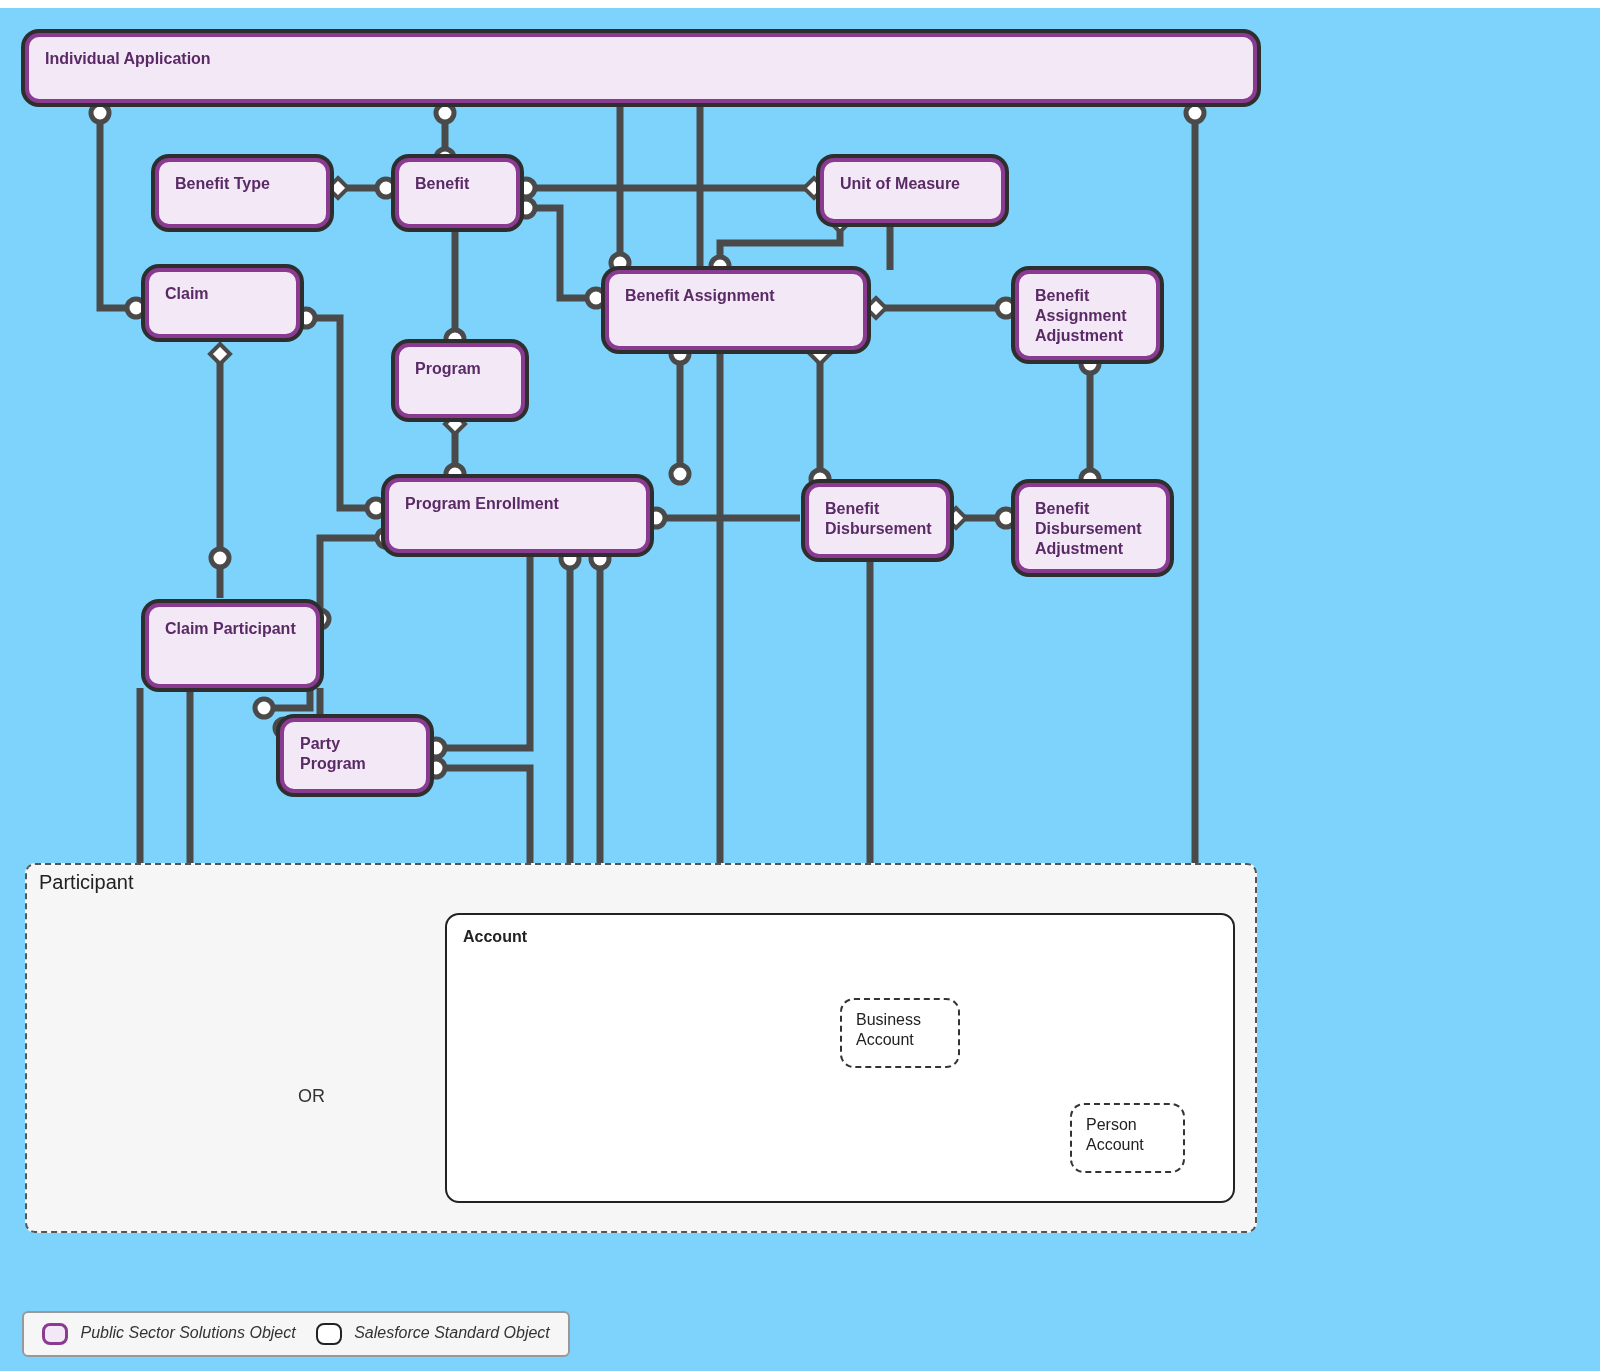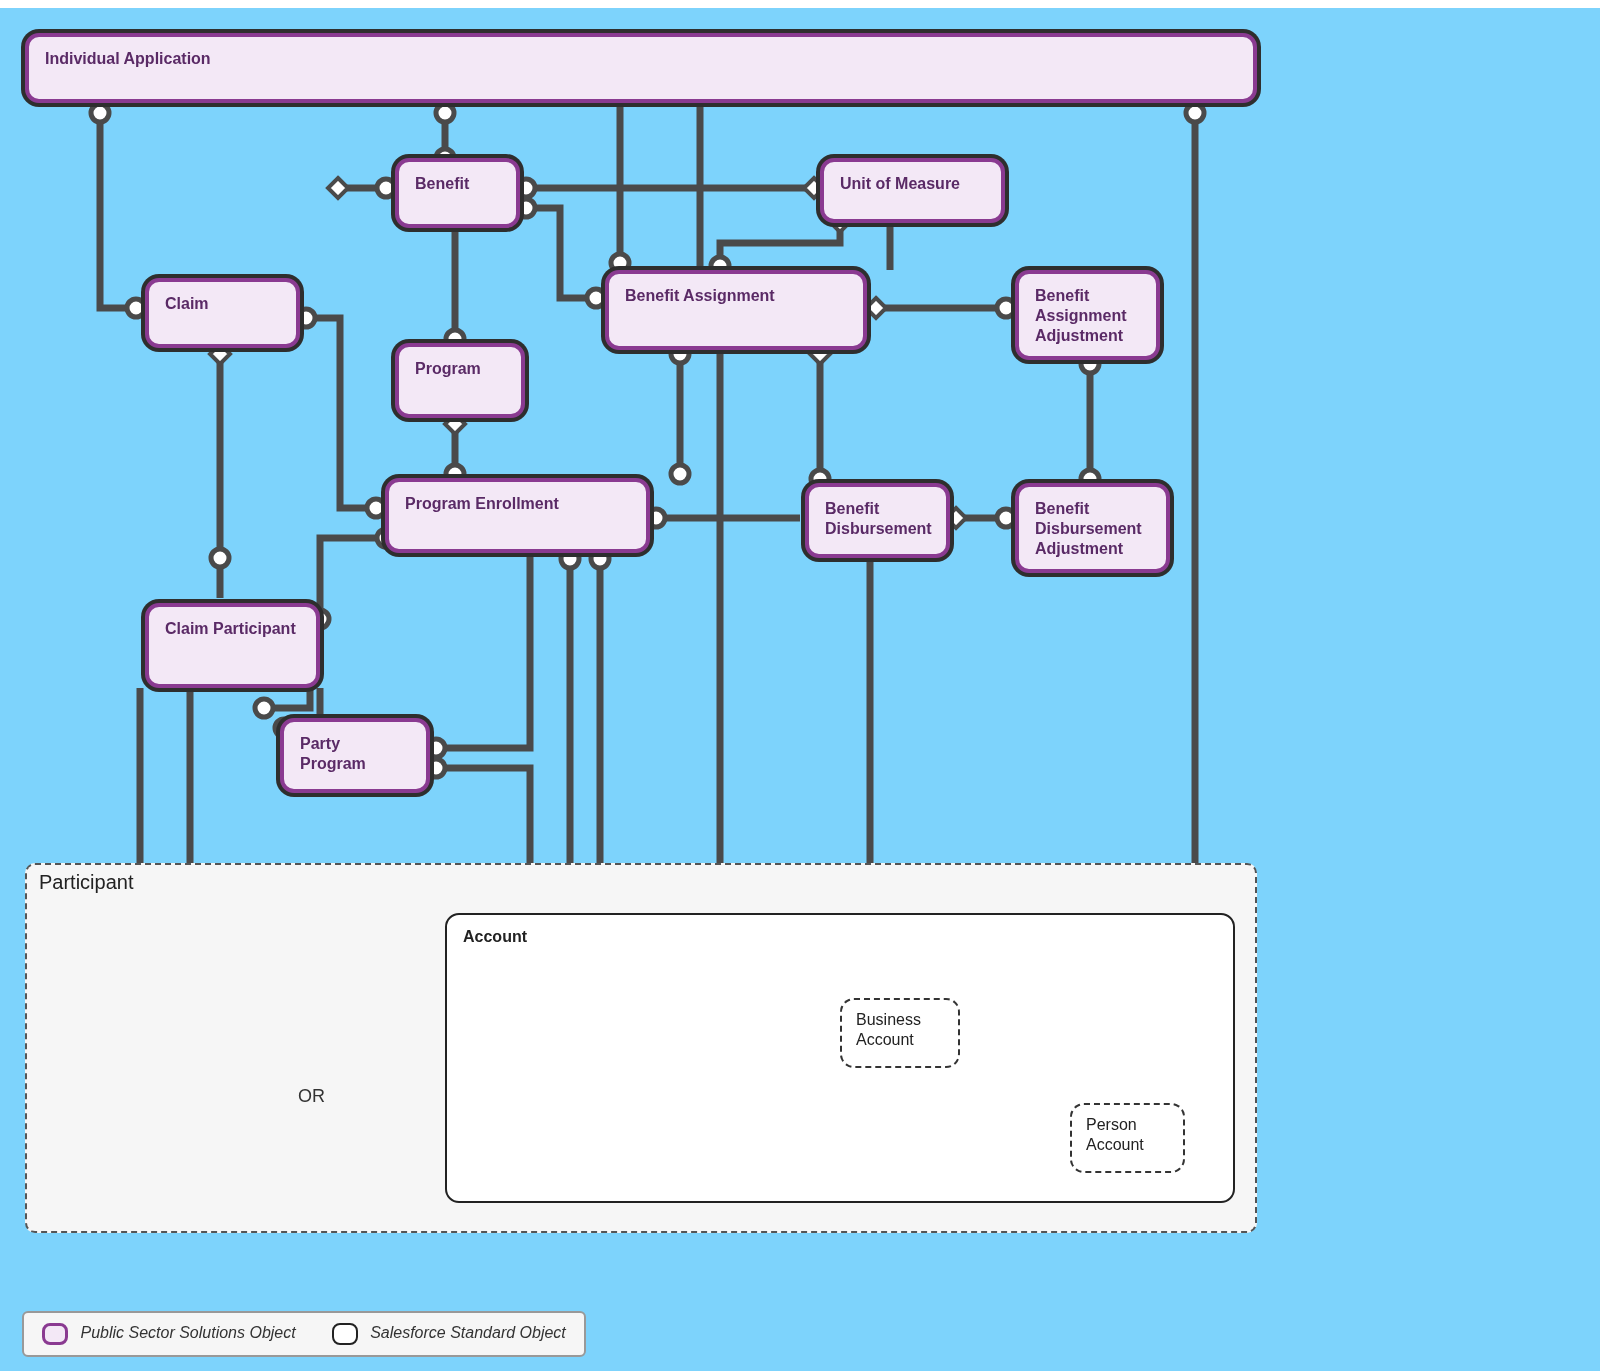--- a/index.html
+++ b/index.html
@@ -73,21 +73,21 @@
   svg .thin{stroke:#222;stroke-width:2.5;fill:none;}
   svg .open-circle{fill:#fff;stroke:var(--line);stroke-width:5;}
   svg .open-diamond{fill:#fff;stroke:var(--line);stroke-width:4;}
   svg .crow{stroke:var(--line);stroke-width:5;fill:none;}
   svg .thin-circle{fill:#fff;stroke:#222;stroke-width:2;}
   svg .bar{stroke:#222;stroke-width:2.5;}
 
   .legend{
     position:absolute;
     left:22px;bottom:22px;
-    display:flex;gap:36px;align-items:center;
+    display:flex;gap:20px;align-items:center;
     background:var(--grey-fill);
     border:2px solid #999;
     border-radius:6px;
     padding:10px 18px;
     font-style:italic;
     font-size:16px;color:#333;
   }
   .swatch{
     display:inline-block;width:26px;height:22px;
     border-radius:8px;vertical-align:middle;margin-right:8px;
@@ -235,28 +235,31 @@
     <line class="bar" x1="1068" y1="1112" x2="1068" y2="1128"></line>
 
     <circle class="thin-circle" cx="1195" cy="1085" r="7"></circle>
     <line class="bar" x1="1187" y1="1098" x2="1203" y2="1098"></line>
   </svg>
 
   <div class="box pss" style="left:25px;top:25px;width:1232px;height:70px">
     <span>Individual Application</span>
   </div>
 
+  <div class="box pss" style="left:155px;top:150px;width:175px;height:70px">
+    <span>Benefit Type</span>
+  </div>
   <div class="box pss" style="left:395px;top:150px;width:125px;height:70px">
     <span>Benefit</span>
   </div>
   <div class="box pss" style="left:820px;top:150px;width:185px;height:65px">
     <span>Unit of Measure</span>
   </div>
 
-  <div class="box pss" style="left:145px;top:270px;width:155px;height:70px">
+  <div class="box pss" style="left:145px;top:260px;width:155px;height:70px">
     <span>Claim</span>
   </div>
   <div class="box pss" style="left:605px;top:262px;width:262px;height:80px">
     <span>Benefit Assignment</span>
   </div>
   <div class="box pss" style="left:1015px;top:262px;width:145px;height:90px">
     <span>Benefit Assignment Adjustment</span>
   </div>
 
   <div class="box pss" style="left:395px;top:335px;width:130px;height:75px">

